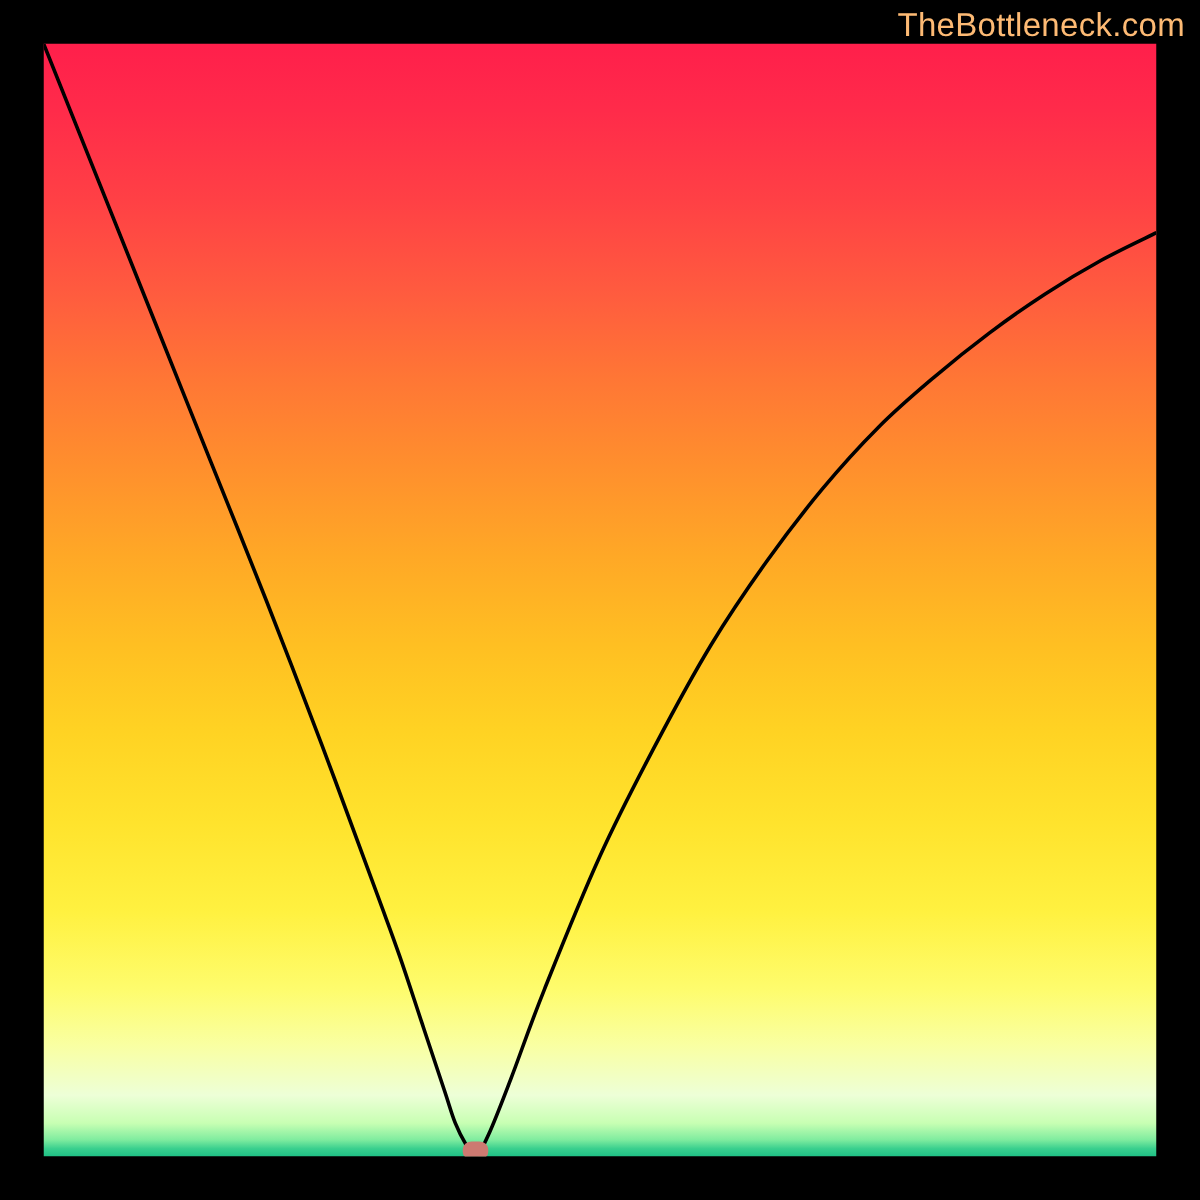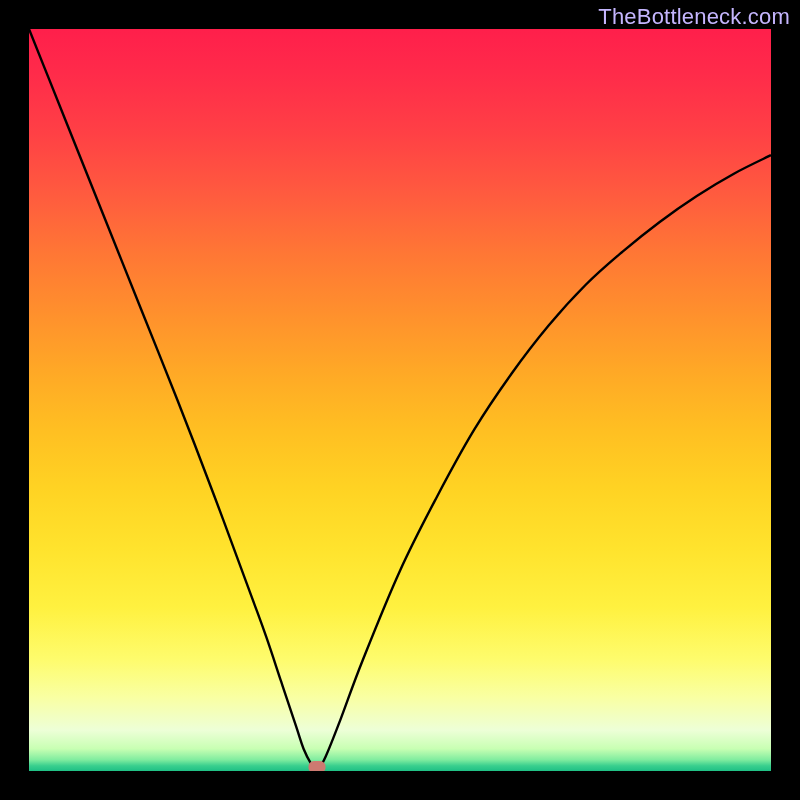--- a/index.html
+++ b/index.html
@@ -13,21 +13,21 @@
   .viewport {
     position: relative;
     width: 800px;
     height: 800px;
     background: #000;
   }
   .watermark {
     position: absolute;
     top: 4px;
     right: 10px;
-    color: #c4b5fd;
+    color: #fdba74;
     font-size: 22px;
     font-weight: 500;
     letter-spacing: 0.2px;
     z-index: 10;
     user-select: none;
   }
   .plot-area {
     position: absolute;
     left: 29px;
     top: 29px;

